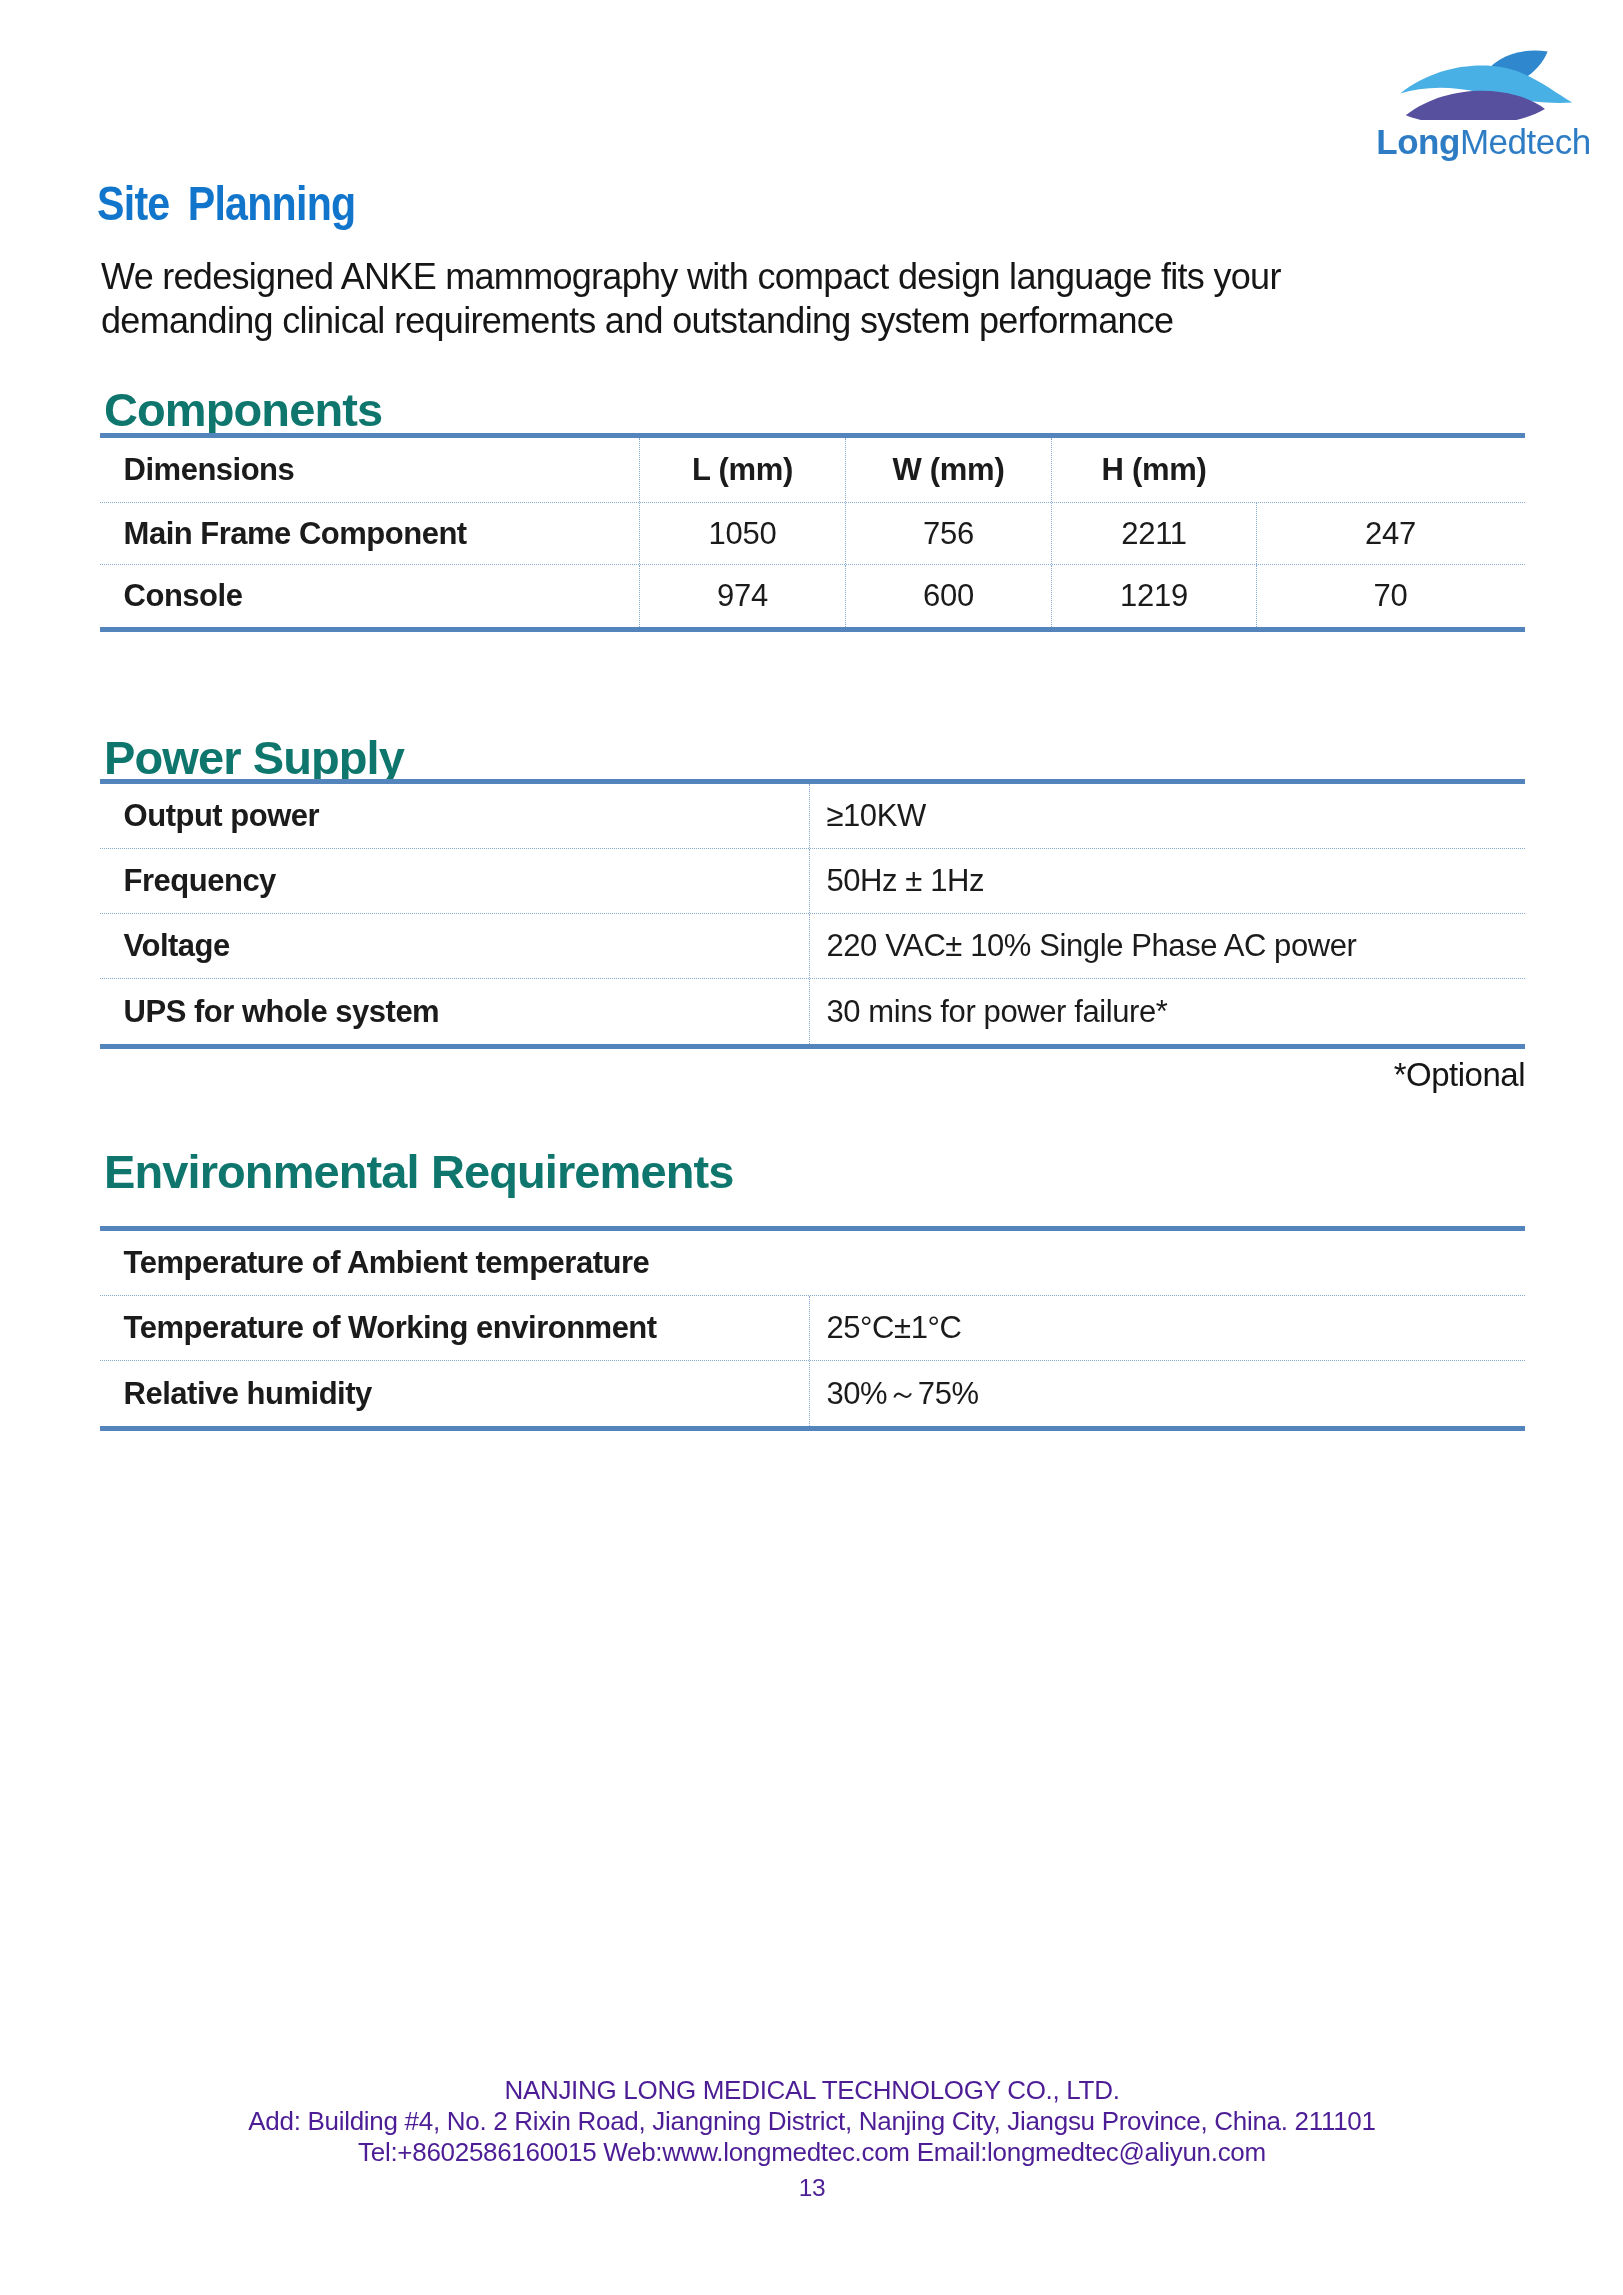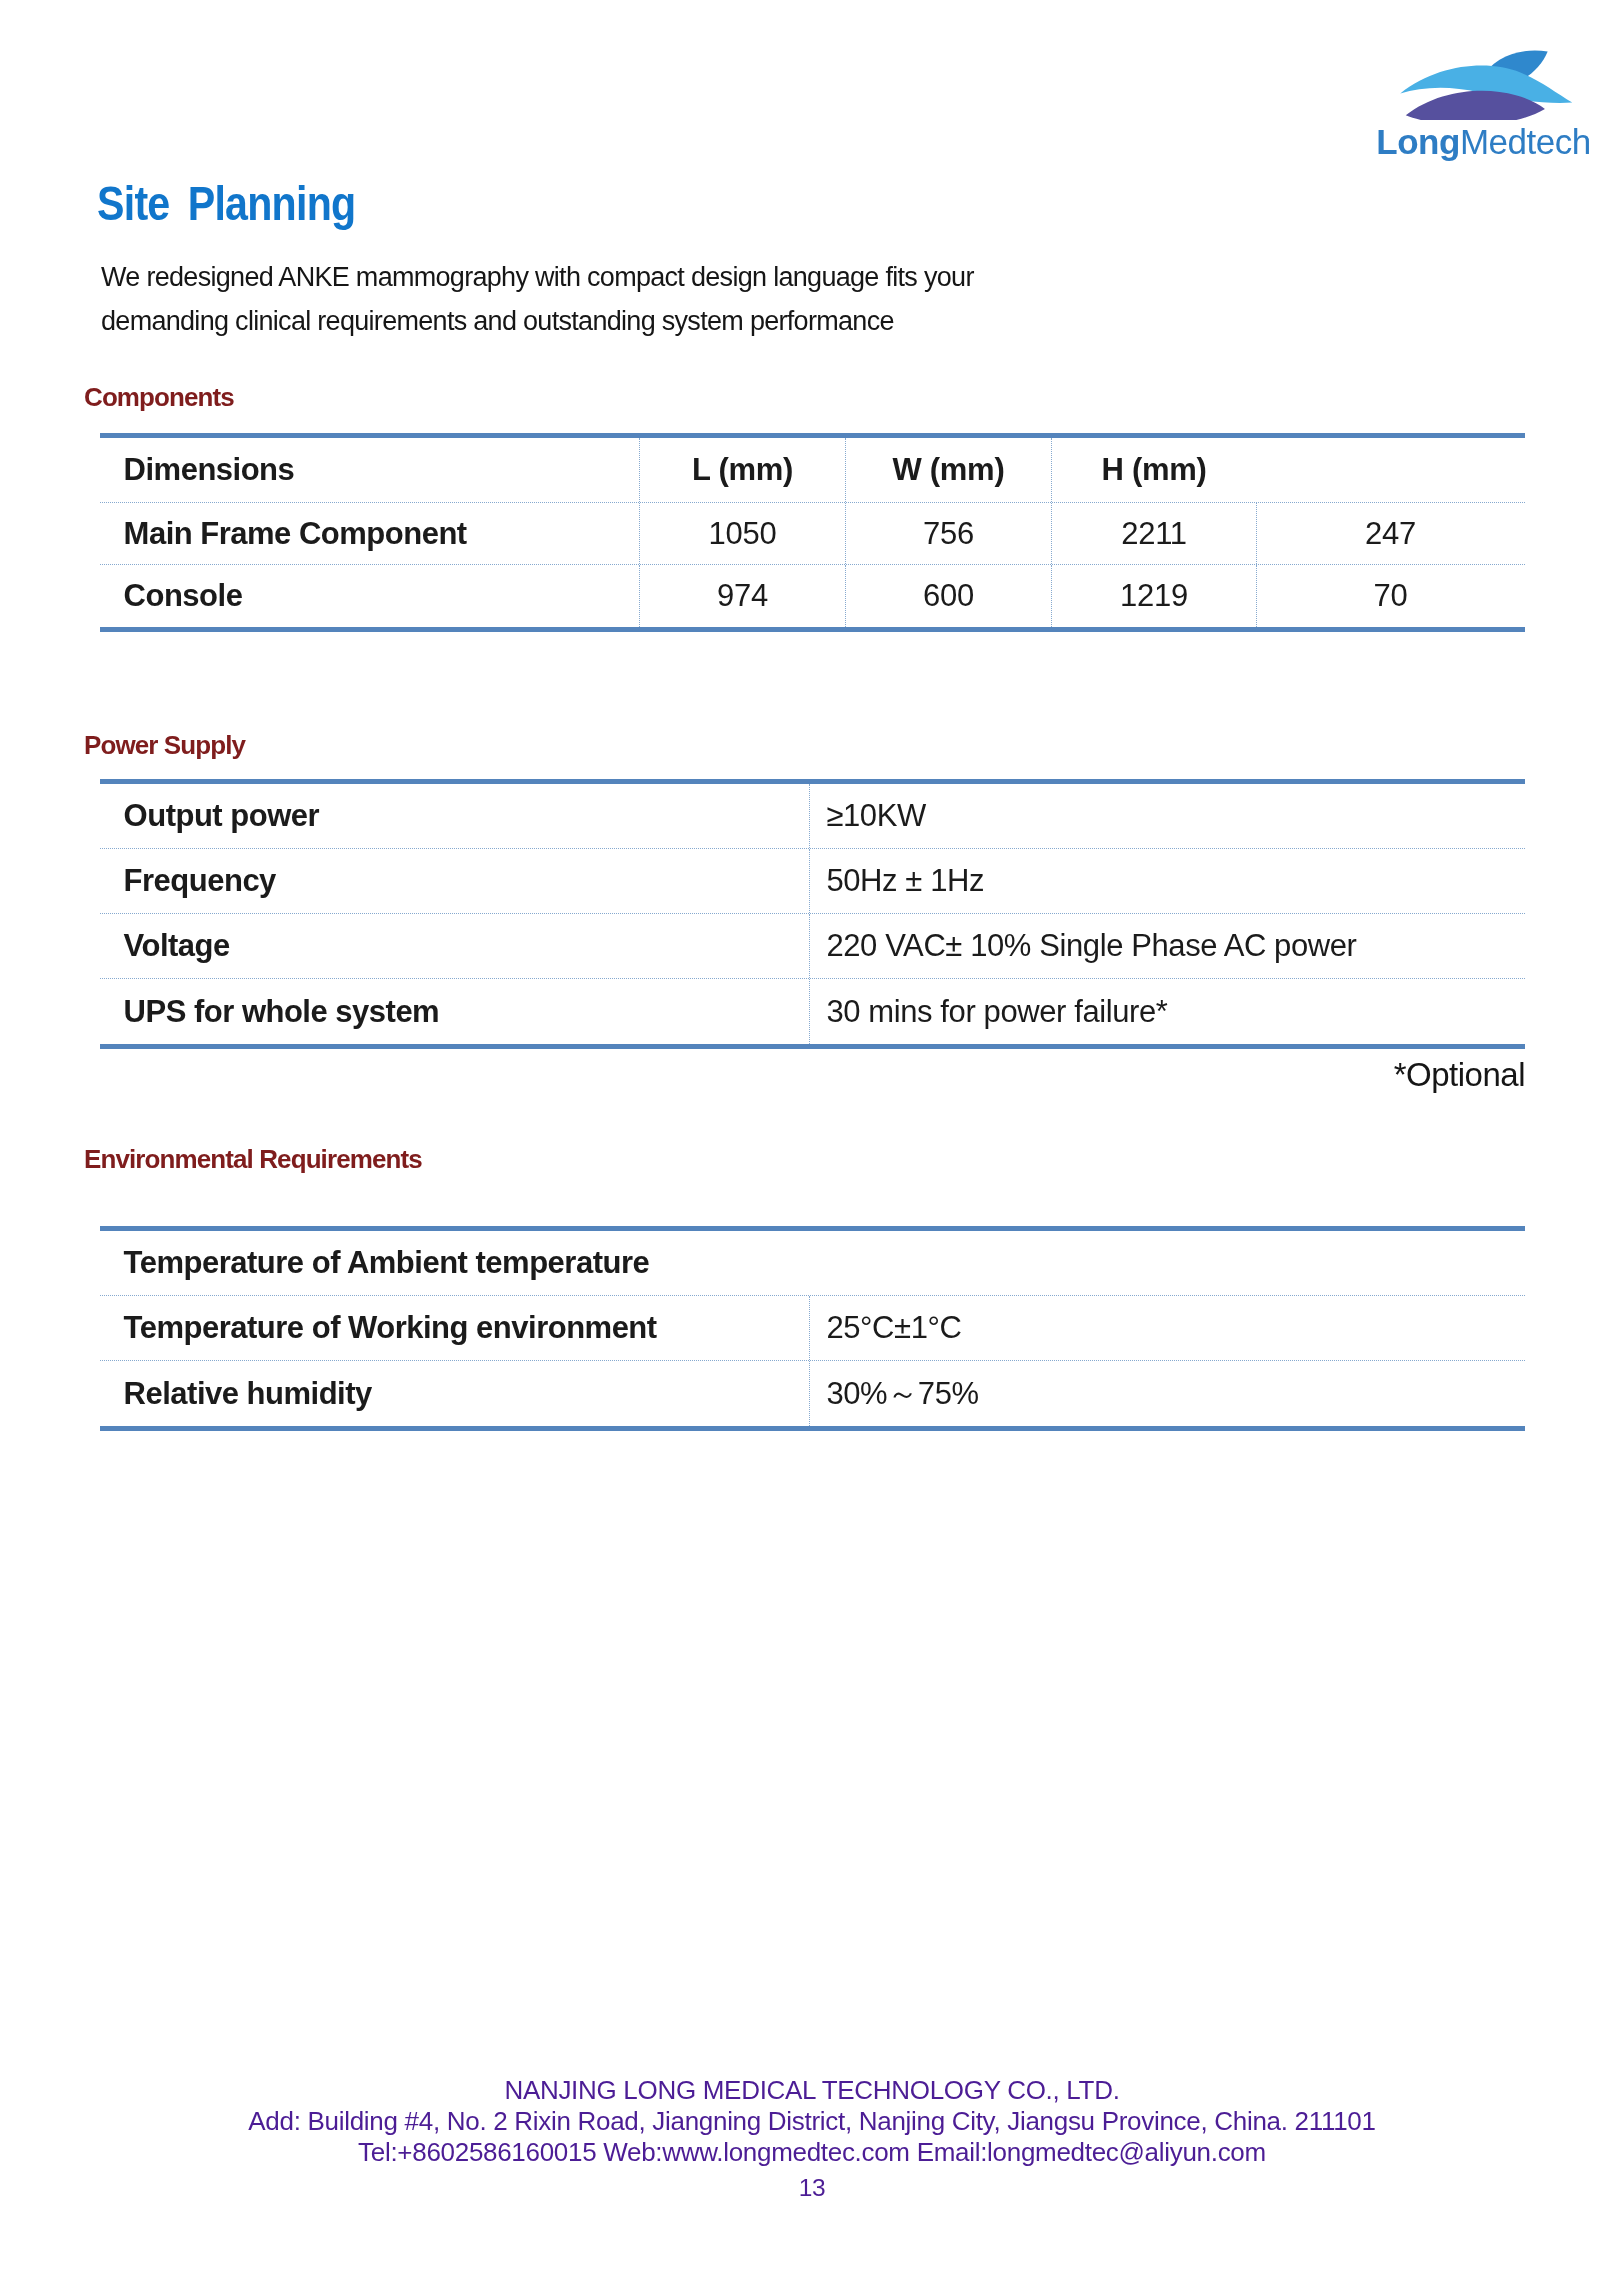--- a/index.html
+++ b/index.html
@@ -23,26 +23,26 @@
   
   .title {
     position:absolute; left:97px; top:175px;
     font-size:49px; font-weight:700; color:#1176cb;
     letter-spacing:-0.9px; word-spacing:9px;
     transform:scaleX(0.84); transform-origin:left top;
     white-space:nowrap;
   }
   .intro {
     position:absolute; left:101px; top:255px;
-    font-size:27px; line-height:44px; color:#161616;
+    font-size:36px; line-height:44px; color:#161616;
     letter-spacing:-0.7px; white-space:nowrap;
   }
   .sec-h {
-    position:absolute; left:84px;
-    font-size:26px; font-weight:700; color:#7f1d1d;
+    position:absolute; left:104px;
+    font-size:47px; font-weight:700; color:#0f766e;
     letter-spacing:-0.9px; white-space:nowrap;
   }
   #comp-heading { top:382px; }
   #power-heading { top:730px; }
   #env-heading { top:1144px; }
 
   
   .tbl {
     position:absolute; left:100px; width:1425px;
     border-top:5.5px solid #5484bc; border-bottom:5.5px solid #5484bc;

